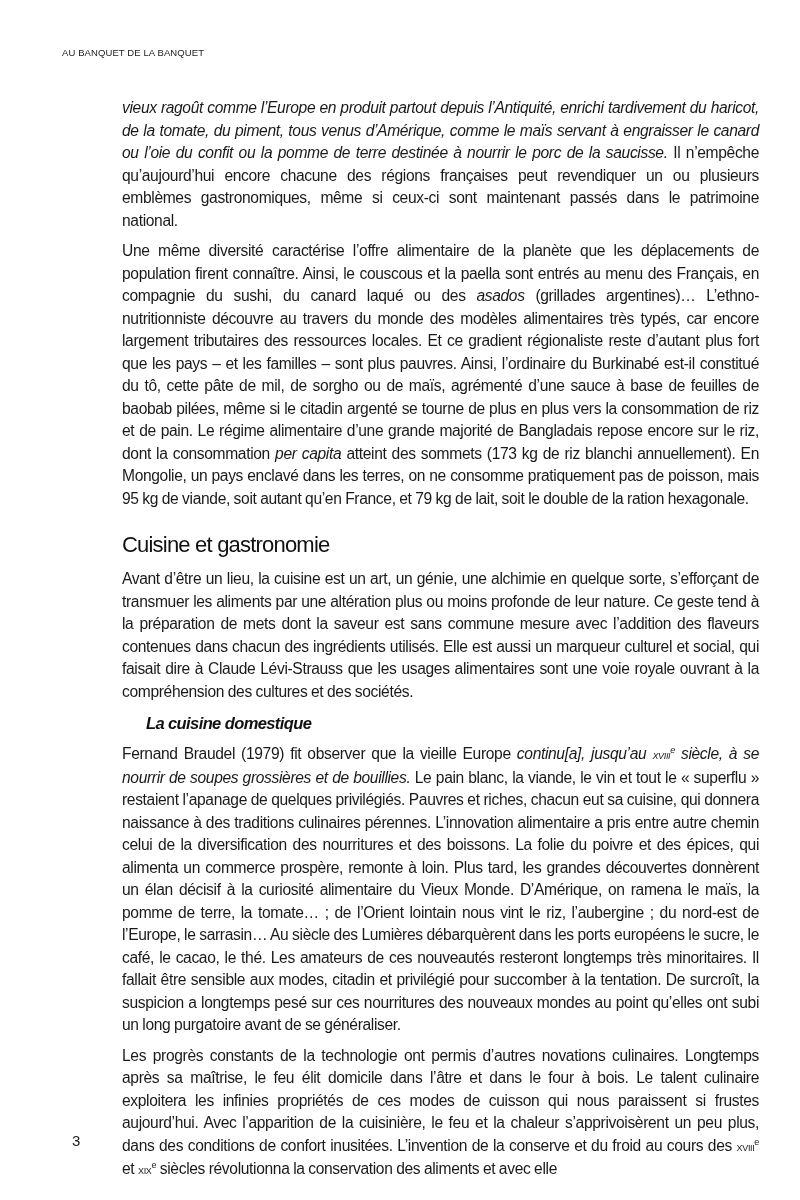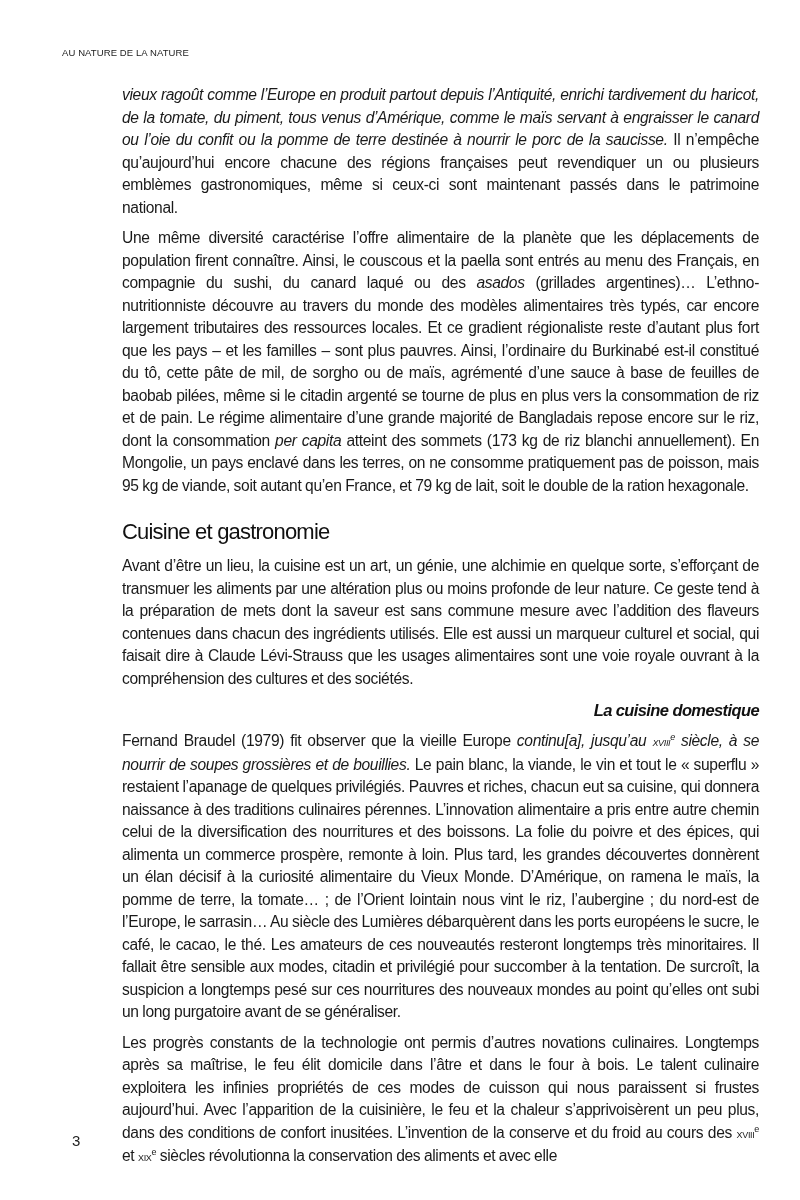--- a/index.html
+++ b/index.html
@@ -1,35 +1,35 @@
 <!DOCTYPE html>
 <html><head>
 <meta charset="utf-8">
 <style>
   html, body { margin:0; padding:0; background:#ffffff; }
   body { width:800px; height:1200px; position:relative; overflow:hidden;
          font-family:"Liberation Sans", sans-serif; color:#1a1a1a; }
   .running-head { position:absolute; left:62px; top:47px; font-size:9.5px;
          letter-spacing:0.1px; color:#222; }
   .page-no { position:absolute; left:72px; top:1132px; font-size:15px; color:#222; }
-  .col { position:absolute; left:122px; width:637px; top:84px; }
+  .col { position:absolute; left:122px; width:637px; top:97px; }
   p { margin:0 0 8px 0; font-size:15.6px; line-height:22.5px; text-align:justify;
       text-align-last:left; letter-spacing:-0.35px; word-spacing:-0.3px; }
   h2 { margin:20px 0 8px 0; font-size:22px; font-weight:normal; letter-spacing:-0.8px;
        line-height:30px; color:#111; }
   h3 { margin:6px 0 8px 24px; font-size:16.5px; font-style:italic; font-weight:bold;
-       letter-spacing:-0.6px; line-height:24px; color:#111;text-align:right; }
+       letter-spacing:-0.6px; line-height:24px; color:#111; }
   .i { font-style:italic; }
   .sc { font-variant:small-caps; font-size:13px; }
   sup { font-size:9px; vertical-align:super; line-height:0; }
 </style>
 </head>
 <body>
 
-<div class="running-head">AU NATURE DE LA NATURE</div>
+<div class="running-head">AU BANQUET DE LA BANQUET</div>
 
 <div class="col">
   <p><span class="i">vieux ragoût comme l’Europe en produit partout depuis l’Antiquité, enrichi tardivement du haricot, de la tomate, du piment, tous venus d’Amérique, comme le maïs servant à engraisser le canard ou l’oie du confit ou la pomme de terre destinée à nourrir le porc de la saucisse.</span><span> Il n’empêche qu’aujourd’hui encore chacune des régions françaises peut revendiquer un ou plusieurs emblèmes gastronomiques, même si ceux-ci sont maintenant passés dans le patrimoine national.</span></p>
 
   <p><span>Une même diversité caractérise l’offre alimentaire de la planète que les déplacements de population firent connaître. Ainsi, le couscous et la paella sont entrés au menu des Français, en compagnie du sushi, du canard laqué ou des </span><span class="i">asados</span><span> (grillades argentines)… L’ethno-nutritionniste découvre au travers du monde des modèles alimentaires très typés, car encore largement tributaires des ressources locales. Et ce gradient régionaliste reste d’autant plus fort que les pays – et les familles – sont plus pauvres. Ainsi, l’ordinaire du Burkinabé est-il constitué du tô, cette pâte de mil, de sorgho ou de maïs, agrémenté d’une sauce à base de feuilles de baobab pilées, même si le citadin argenté se tourne de plus en plus vers la consommation de riz et de pain. Le régime alimentaire d’une grande majorité de Bangladais repose encore sur le riz, dont la consommation </span><span class="i">per capita</span><span> atteint des sommets (173 kg de riz blanchi annuellement). En Mongolie, un pays enclavé dans les terres, on ne consomme pratiquement pas de poisson, mais 95 kg de viande, soit autant qu’en France, et 79 kg de lait, soit le double de la ration hexagonale.</span></p>
 
   <h2>Cuisine et gastronomie</h2>
 
   <p>Avant d’être un lieu, la cuisine est un art, un génie, une alchimie en quelque sorte, s’efforçant de transmuer les aliments par une altération plus ou moins profonde de leur nature. Ce geste tend à la préparation de mets dont la saveur est sans commune mesure avec l’addition des flaveurs contenues dans chacun des ingrédients utilisés. Elle est aussi un marqueur culturel et social, qui faisait dire à Claude Lévi-Strauss que les usages alimentaires sont une voie royale ouvrant à la compréhension des cultures et des sociétés.</p>
 

